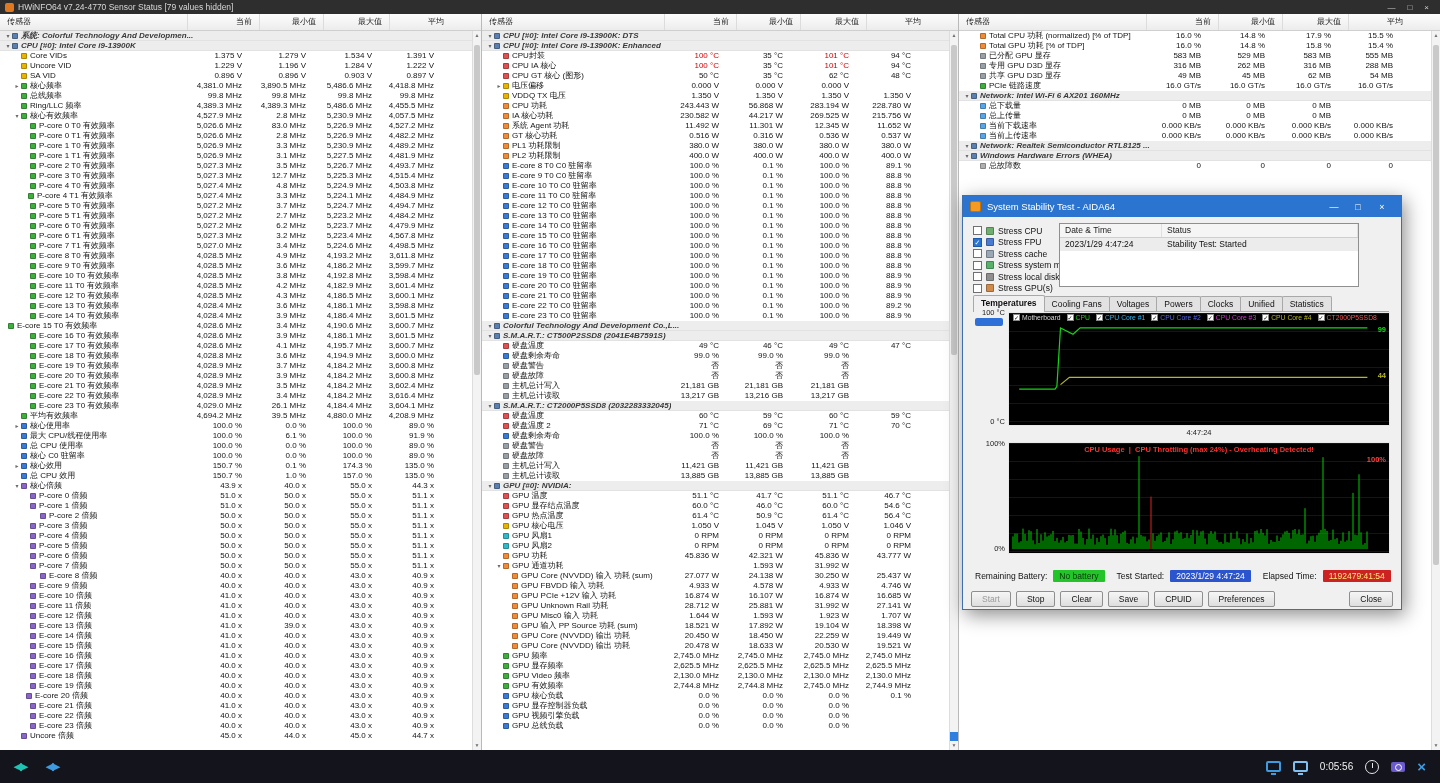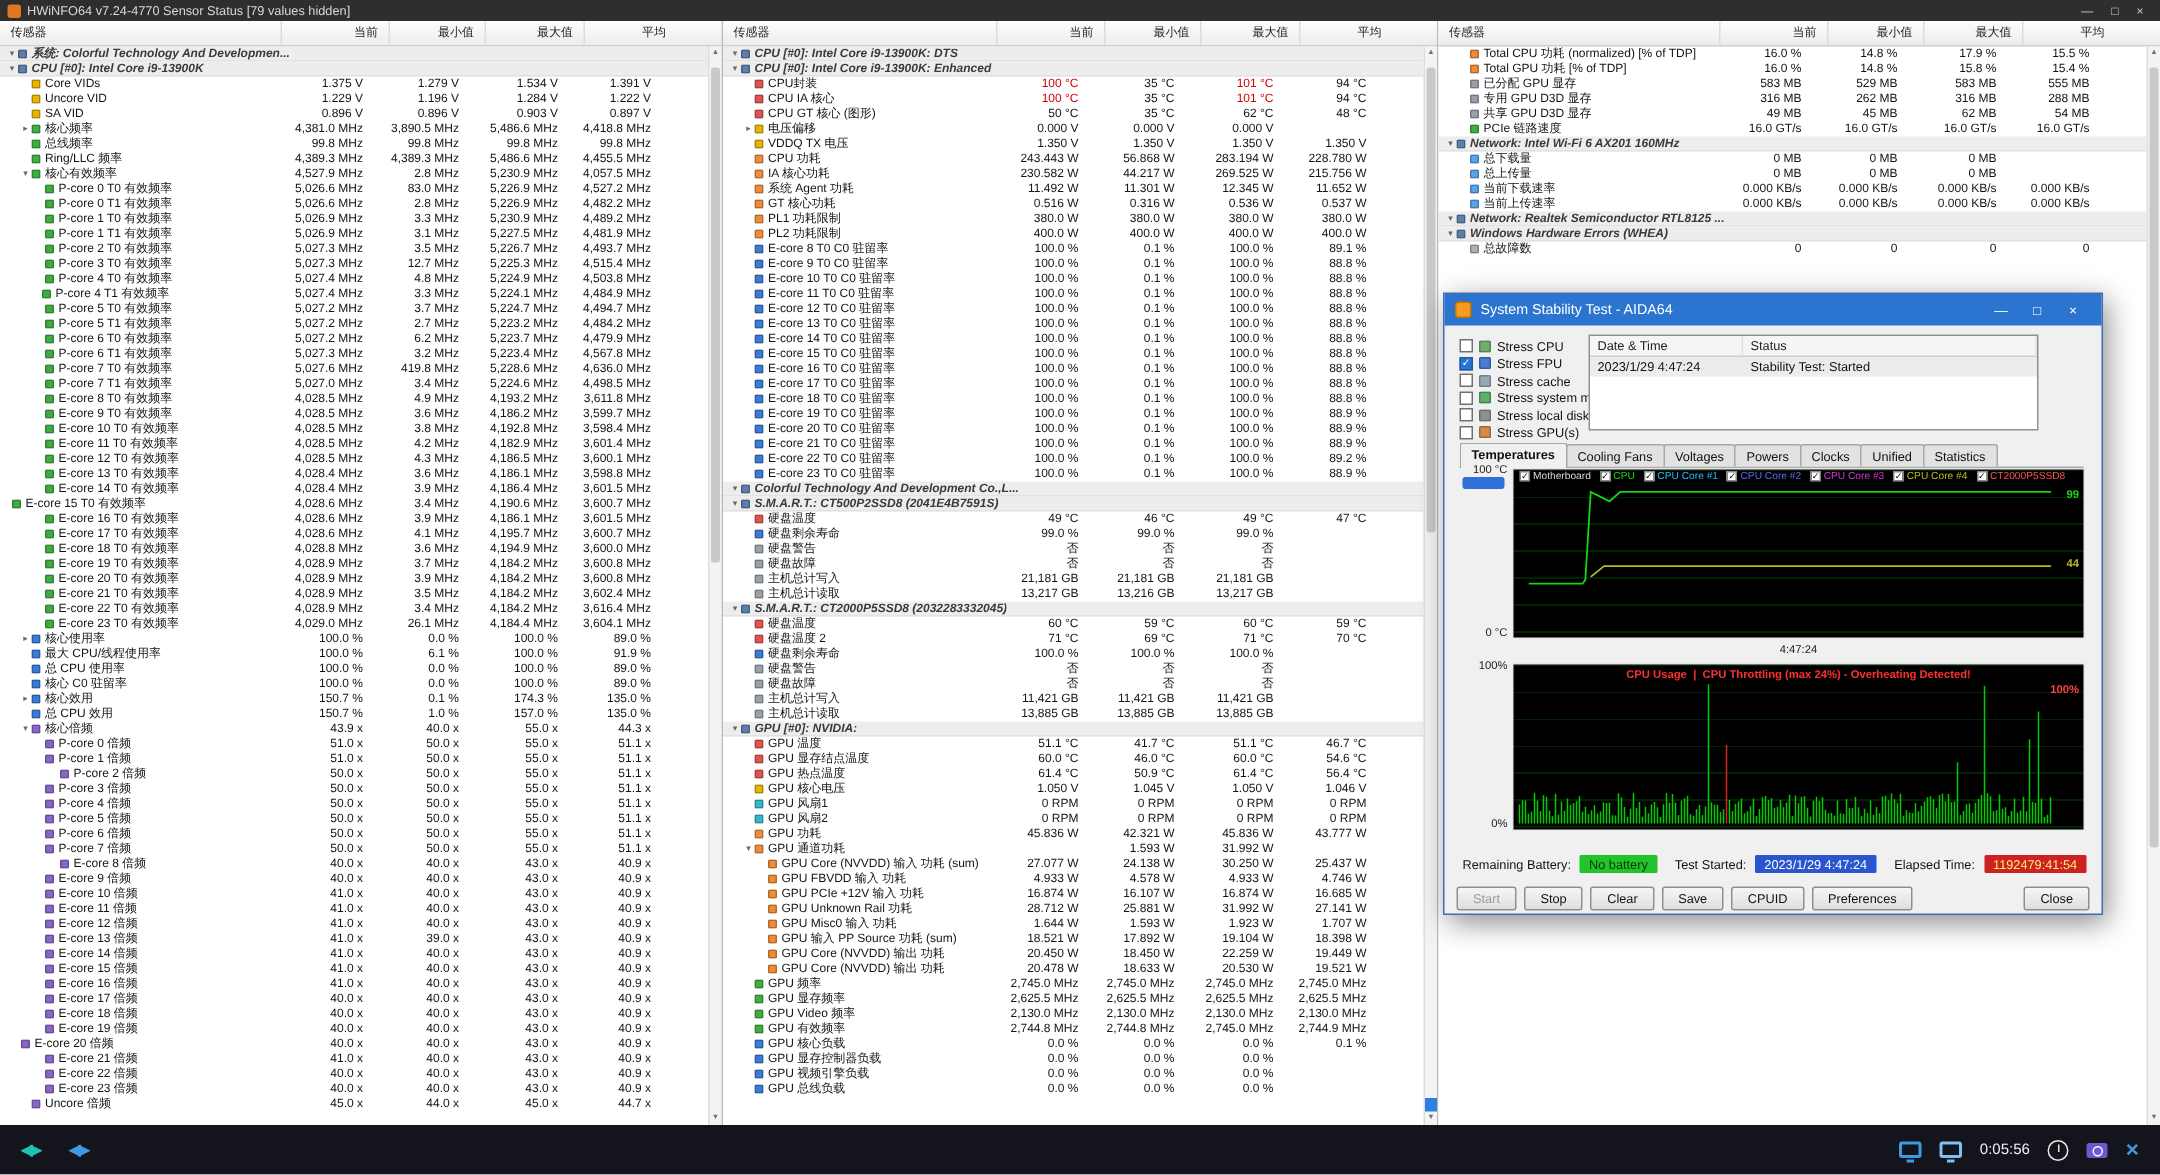--- a/index.html
+++ b/index.html
@@ -365,32 +365,20 @@
             <span class="val">5,027.3 MHz</span>
             <span class="val">3.2 MHz</span>
             <span class="val">5,223.4 MHz</span>
             <span class="val">4,567.8 MHz</span>
             <span></span>
           </div>
           <div class="row grid-row item">
             <span class="name-cell" style="padding-left:22px">
               <span class="marker"></span>
               <span class="chip" style="background:#3fae3f"></span>
-              <span class="lbl">P-core 7 T0 有效频率</span>
-            </span>
-            <span class="val">5,027.6 MHz</span>
-            <span class="val">419.8 MHz</span>
-            <span class="val">5,228.6 MHz</span>
-            <span class="val">4,636.0 MHz</span>
-            <span></span>
-          </div>
-          <div class="row grid-row item">
-            <span class="name-cell" style="padding-left:22px">
-              <span class="marker"></span>
-              <span class="chip" style="background:#3fae3f"></span>
               <span class="lbl">P-core 7 T1 有效频率</span>
             </span>
             <span class="val">5,027.0 MHz</span>
             <span class="val">3.4 MHz</span>
             <span class="val">5,224.6 MHz</span>
             <span class="val">4,498.5 MHz</span>
             <span></span>
           </div>
           <div class="row grid-row item">
             <span class="name-cell" style="padding-left:22px">
@@ -579,20 +567,32 @@
               <span class="lbl">E-core 23 T0 有效频率</span>
             </span>
             <span class="val">4,029.0 MHz</span>
             <span class="val">26.1 MHz</span>
             <span class="val">4,184.4 MHz</span>
             <span class="val">3,604.1 MHz</span>
             <span></span>
           </div>
           <div class="row grid-row item">
             <span class="name-cell" style="padding-left:13px">
+              <span class="marker"></span>
+              <span class="chip" style="background:#3fae3f"></span>
+              <span class="lbl">平均有效频率</span>
+            </span>
+            <span class="val">4,694.2 MHz</span>
+            <span class="val">39.5 MHz</span>
+            <span class="val">4,880.0 MHz</span>
+            <span class="val">4,208.9 MHz</span>
+            <span></span>
+          </div>
+          <div class="row grid-row item">
+            <span class="name-cell" style="padding-left:13px">
               <span class="marker">▸</span>
               <span class="chip" style="background:#3a7bd5"></span>
               <span class="lbl">核心使用率</span>
             </span>
             <span class="val">100.0 %</span>
             <span class="val">0.0 %</span>
             <span class="val">100.0 %</span>
             <span class="val">89.0 %</span>
             <span></span>
           </div>
@@ -902,21 +902,21 @@
               <span class="chip" style="background:#8a66c9"></span>
               <span class="lbl">E-core 19 倍频</span>
             </span>
             <span class="val">40.0 x</span>
             <span class="val">40.0 x</span>
             <span class="val">43.0 x</span>
             <span class="val">40.9 x</span>
             <span></span>
           </div>
           <div class="row grid-row item">
-            <span class="name-cell" style="padding-left:6px">
+            <span class="name-cell" style="padding-left:18px">
               <span class="marker"></span>
               <span class="chip" style="background:#8a66c9"></span>
               <span class="lbl">E-core 20 倍频</span>
             </span>
             <span class="val">40.0 x</span>
             <span class="val">40.0 x</span>
             <span class="val">43.0 x</span>
             <span class="val">40.9 x</span>
             <span></span>
           </div>

